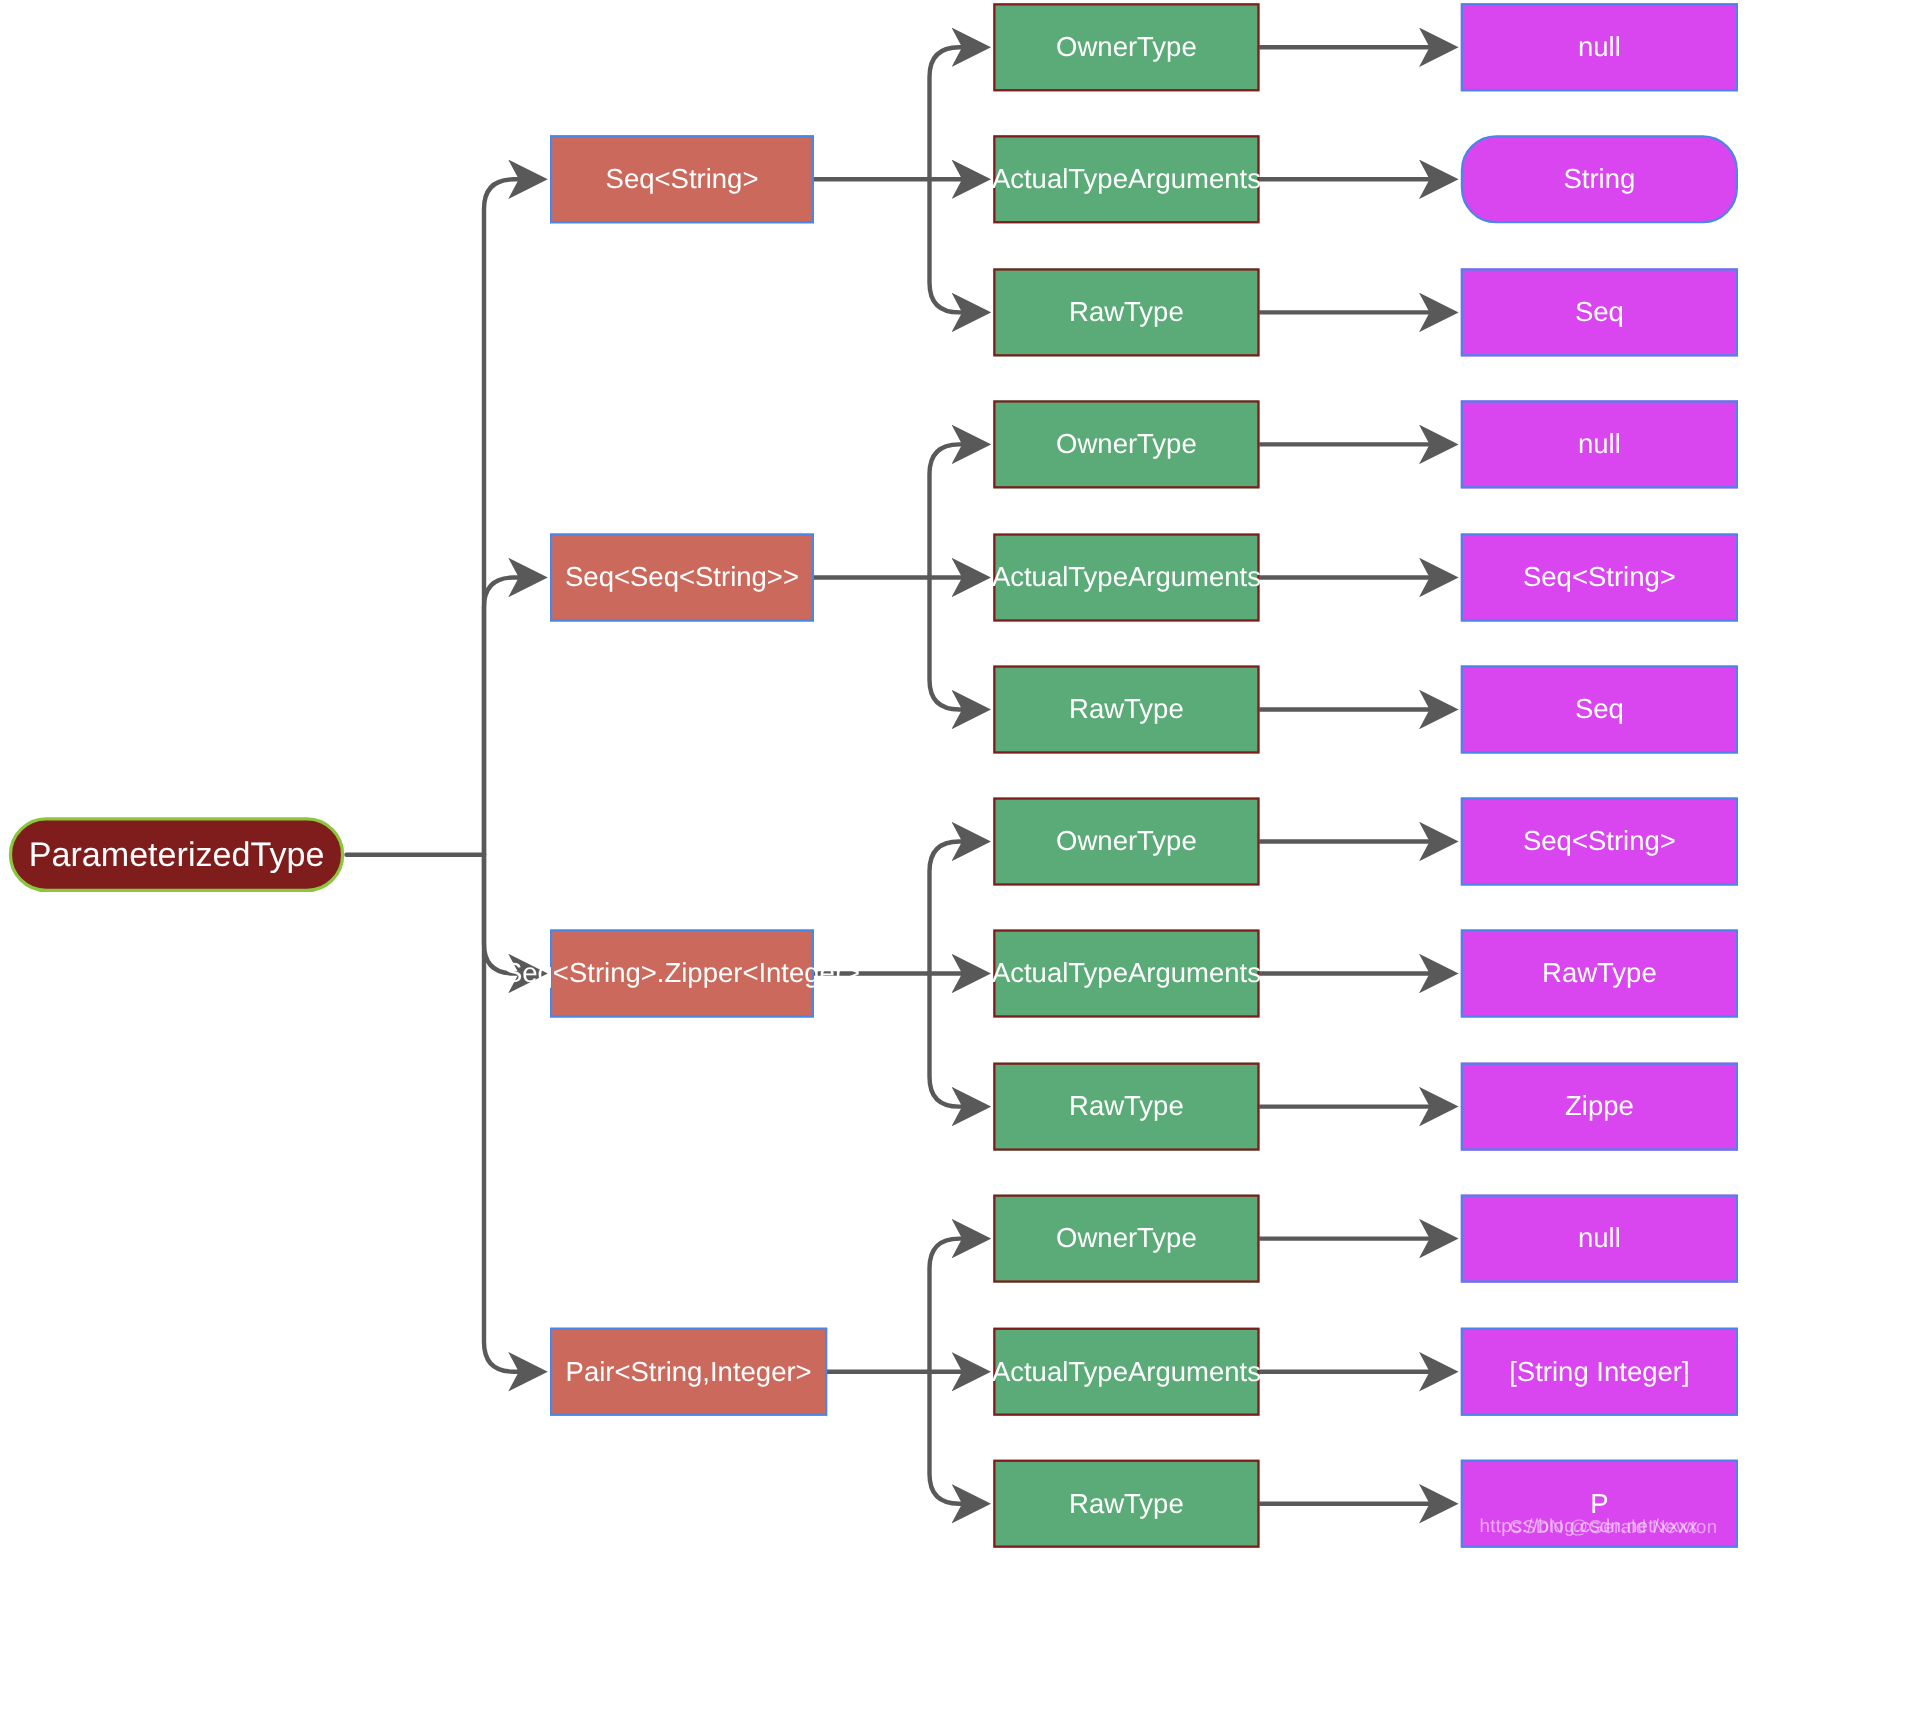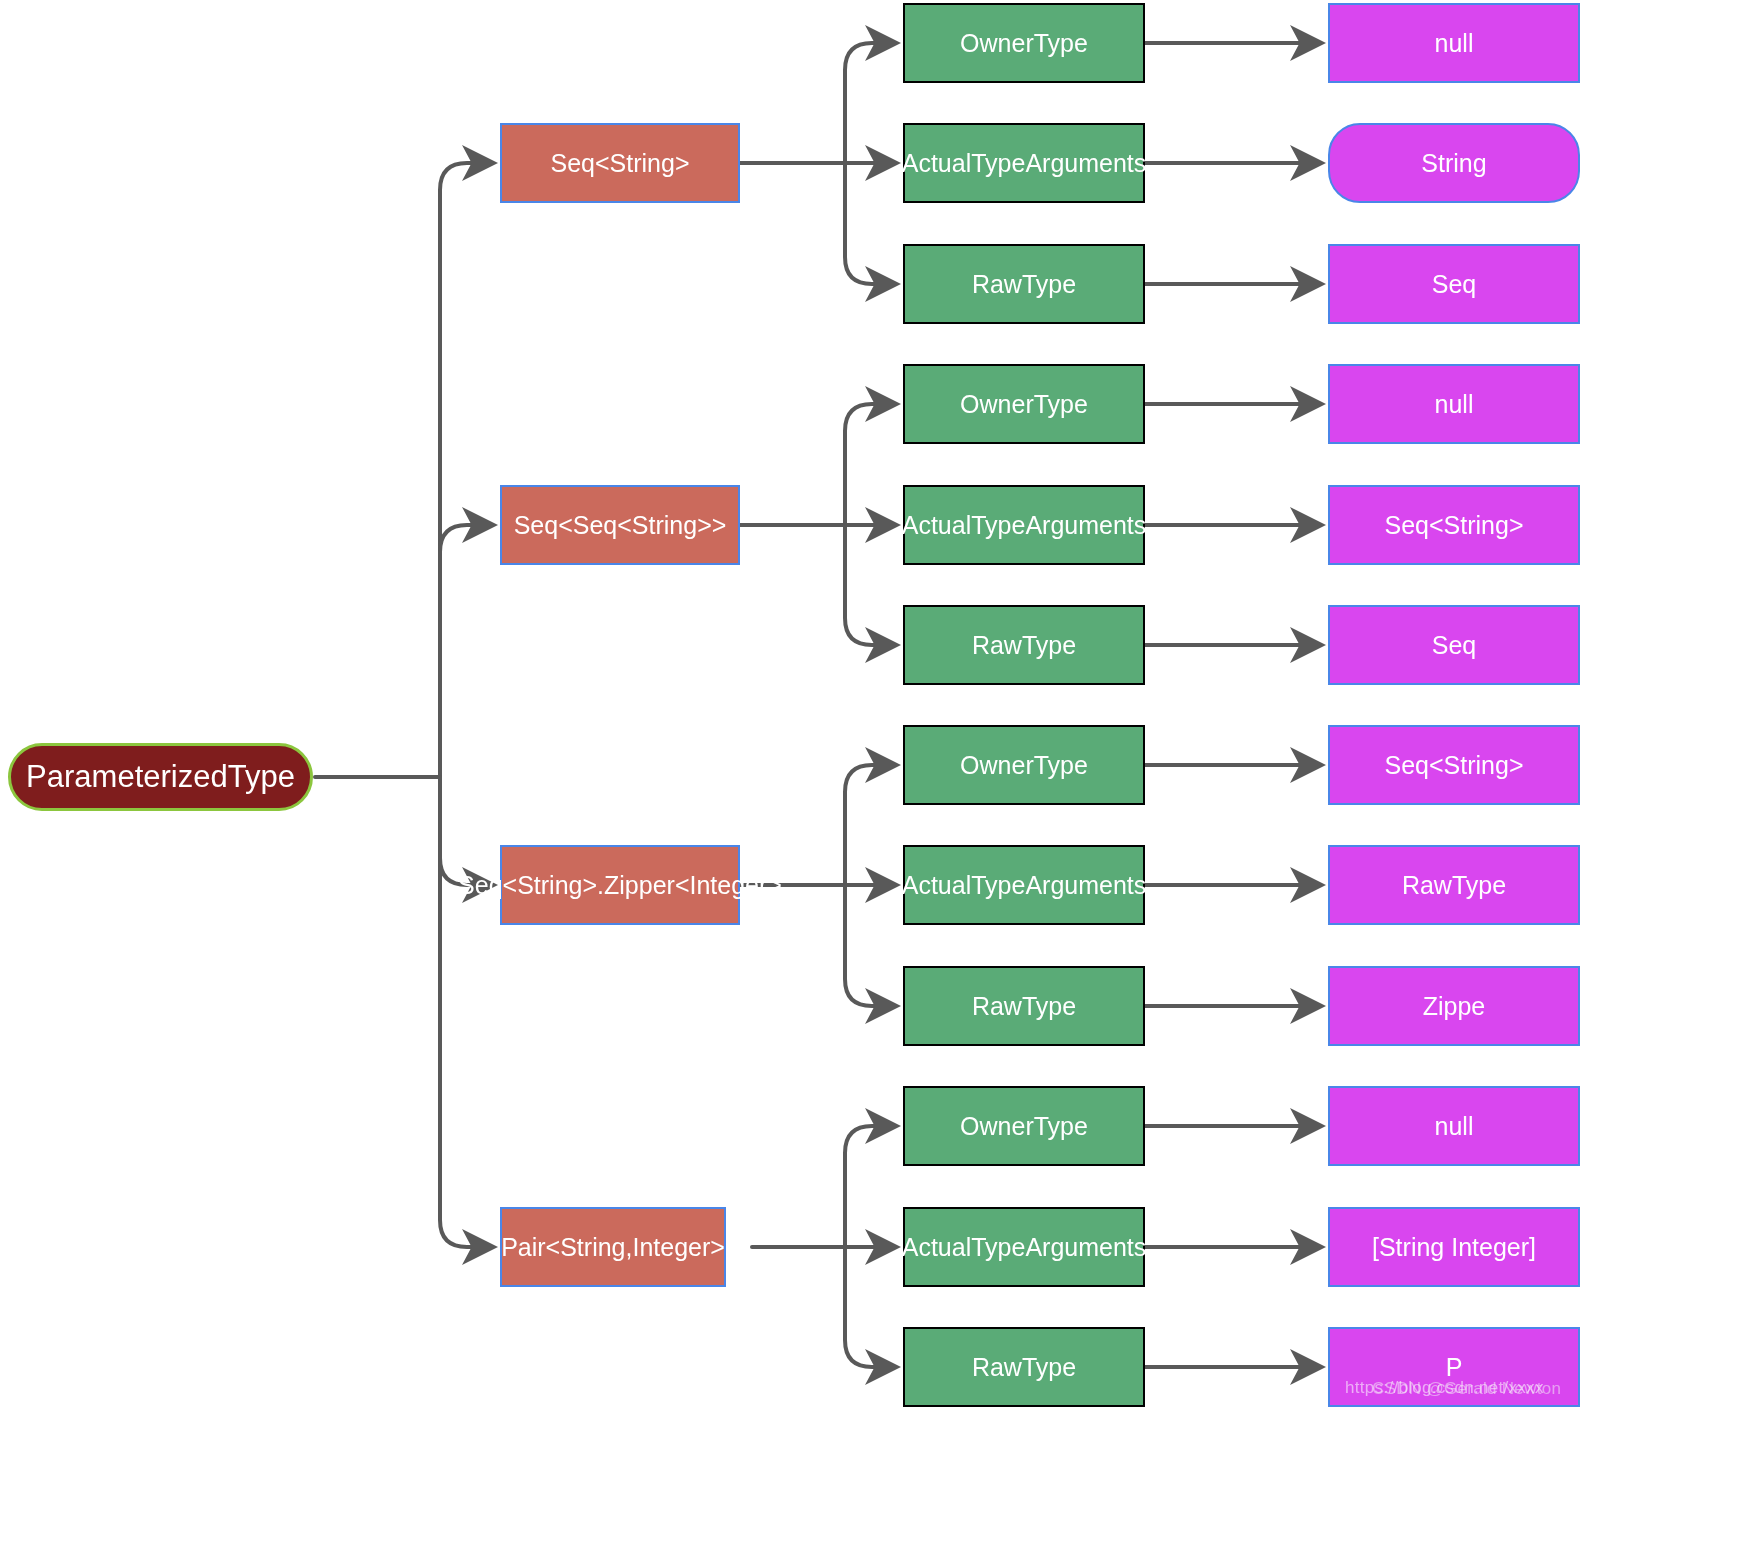--- a/index.html
+++ b/index.html
@@ -49,21 +49,21 @@
     background: #cb6a5c;
     border: 2px solid #4a86e8;
     font-size: 25px;
     left: 500px;
     width: 240px;
     height: 80px;
     padding: 0 6px;
   }
   .node-green {
     background: #5aab77;
-    border: 2px solid #000000;
+    border: 2px solid #7f1d1d;
     font-size: 25px;
     left: 903px;
     width: 242px;
     height: 80px;
     padding: 0 8px;
   }
   .node-gray {
     background: #d946ef;
     border: 2px solid #4a86e8;
     font-size: 25px;
@@ -211,21 +211,21 @@
   <div class="node node-gray" style="top:725px;">
     <span>Seq&lt;String&gt;</span>
   </div>
   <div class="node node-gray" style="top:845px;">
     <span>RawType</span>
   </div>
   <div class="node node-gray" style="top:966px;">
     <span>Zippe</span>
   </div>
 
-  <div class="node node-red" style="top:1207px; width:226px;">
+  <div class="node node-red" style="top:1207px; width:252px;">
     <span>Pair&lt;String,Integer&gt;</span>
   </div>
   <div class="node node-green" style="top:1086px;">
     <span>OwnerType</span>
   </div>
   <div class="node node-green" style="top:1207px;">
     <span>ActualTypeArguments</span>
   </div>
   <div class="node node-green" style="top:1327px;">
     <span>RawType</span>

